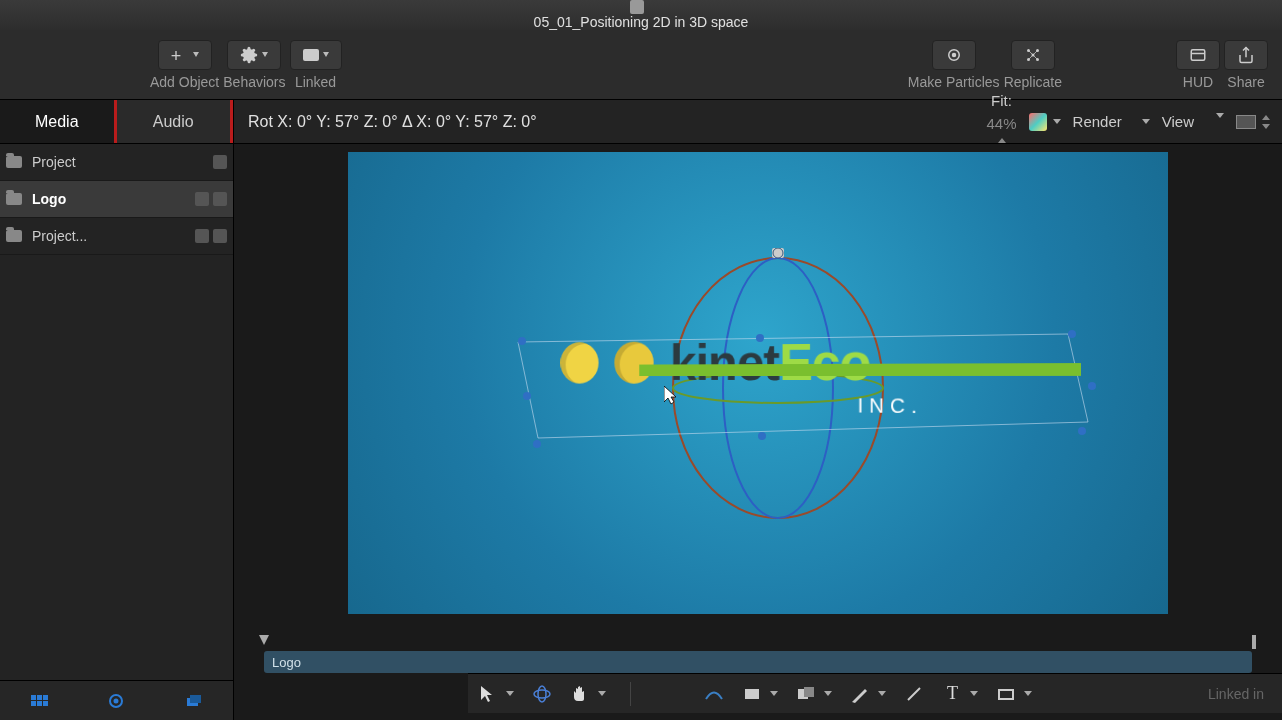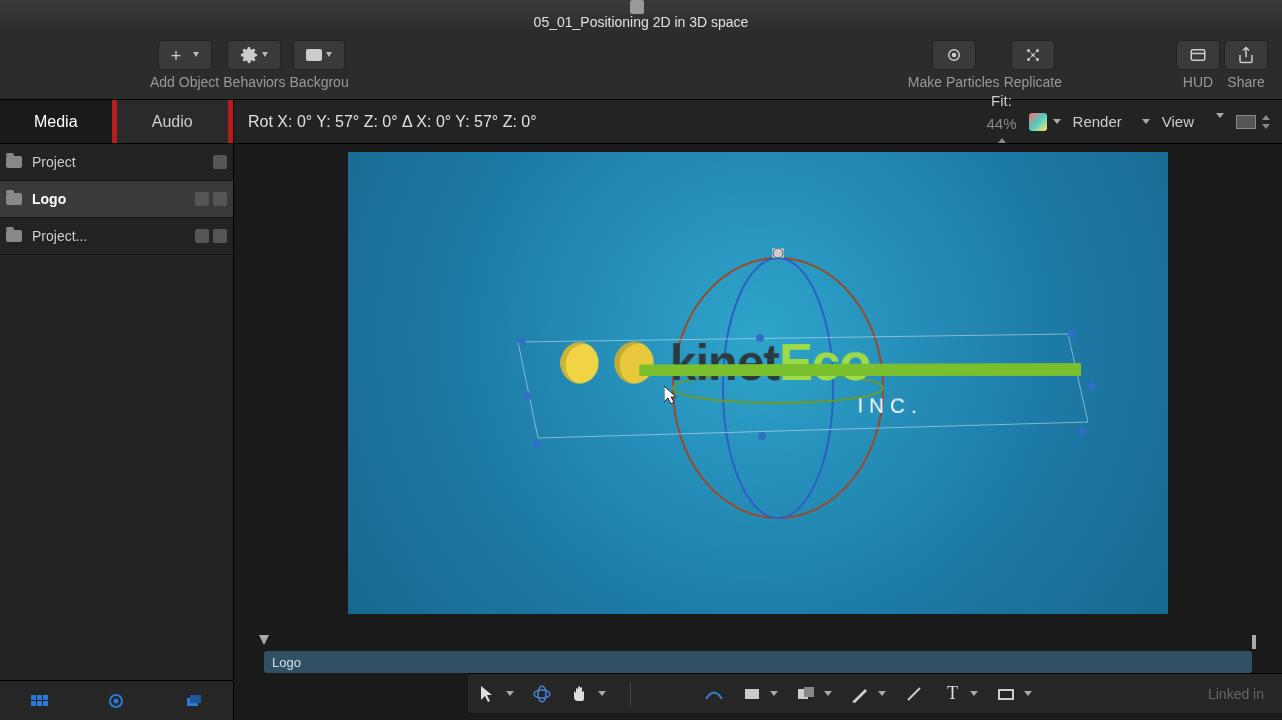--- a/index.html
+++ b/index.html
@@ -98,21 +98,21 @@
     .sidebar-tab {
       flex: 1;
       display: flex;
       align-items: center;
       justify-content: center;
       font-size: 16px;
       font-weight: 500;
       color: #ccc;
       cursor: pointer;
       background: #2a2a2a;
-      border-right: 5px solid #b91c1c;
+      border-right: 3px solid #b91c1c;
     }
     .sidebar-tab.active {
       background: #1a1a1a;
       color: #fff;
     }
     .rotation-info {
       padding: 0 14px;
       font-size: 16px;
       color: #e0e0e0;
       flex: 1;
@@ -358,21 +358,21 @@
         </span>
         <span class="chevron-small"></span>
       </div>
       <span class="toolbar-label">Behaviors</span>
     </div>
     <div class="toolbar-group">
       <div class="toolbar-btn">
         <span class="ic" style="background:#ccc;width:16px;height:12px;border-radius:2px;"></span>
         <span class="chevron-small"></span>
       </div>
-      <span class="toolbar-label">Backgrou</span>
+      <span class="toolbar-label">Linked</span>
     </div>
   </div>
 
   <div class="toolbar-spacer"></div>
 
   <div class="toolbar-group">
     <div class="toolbar-btn">
       <span class="ic">
         <svg viewBox="0 0 24 24" fill="none" stroke="#ccc" stroke-width="2">
             <circle cx="12" cy="12" r="7"></circle>

